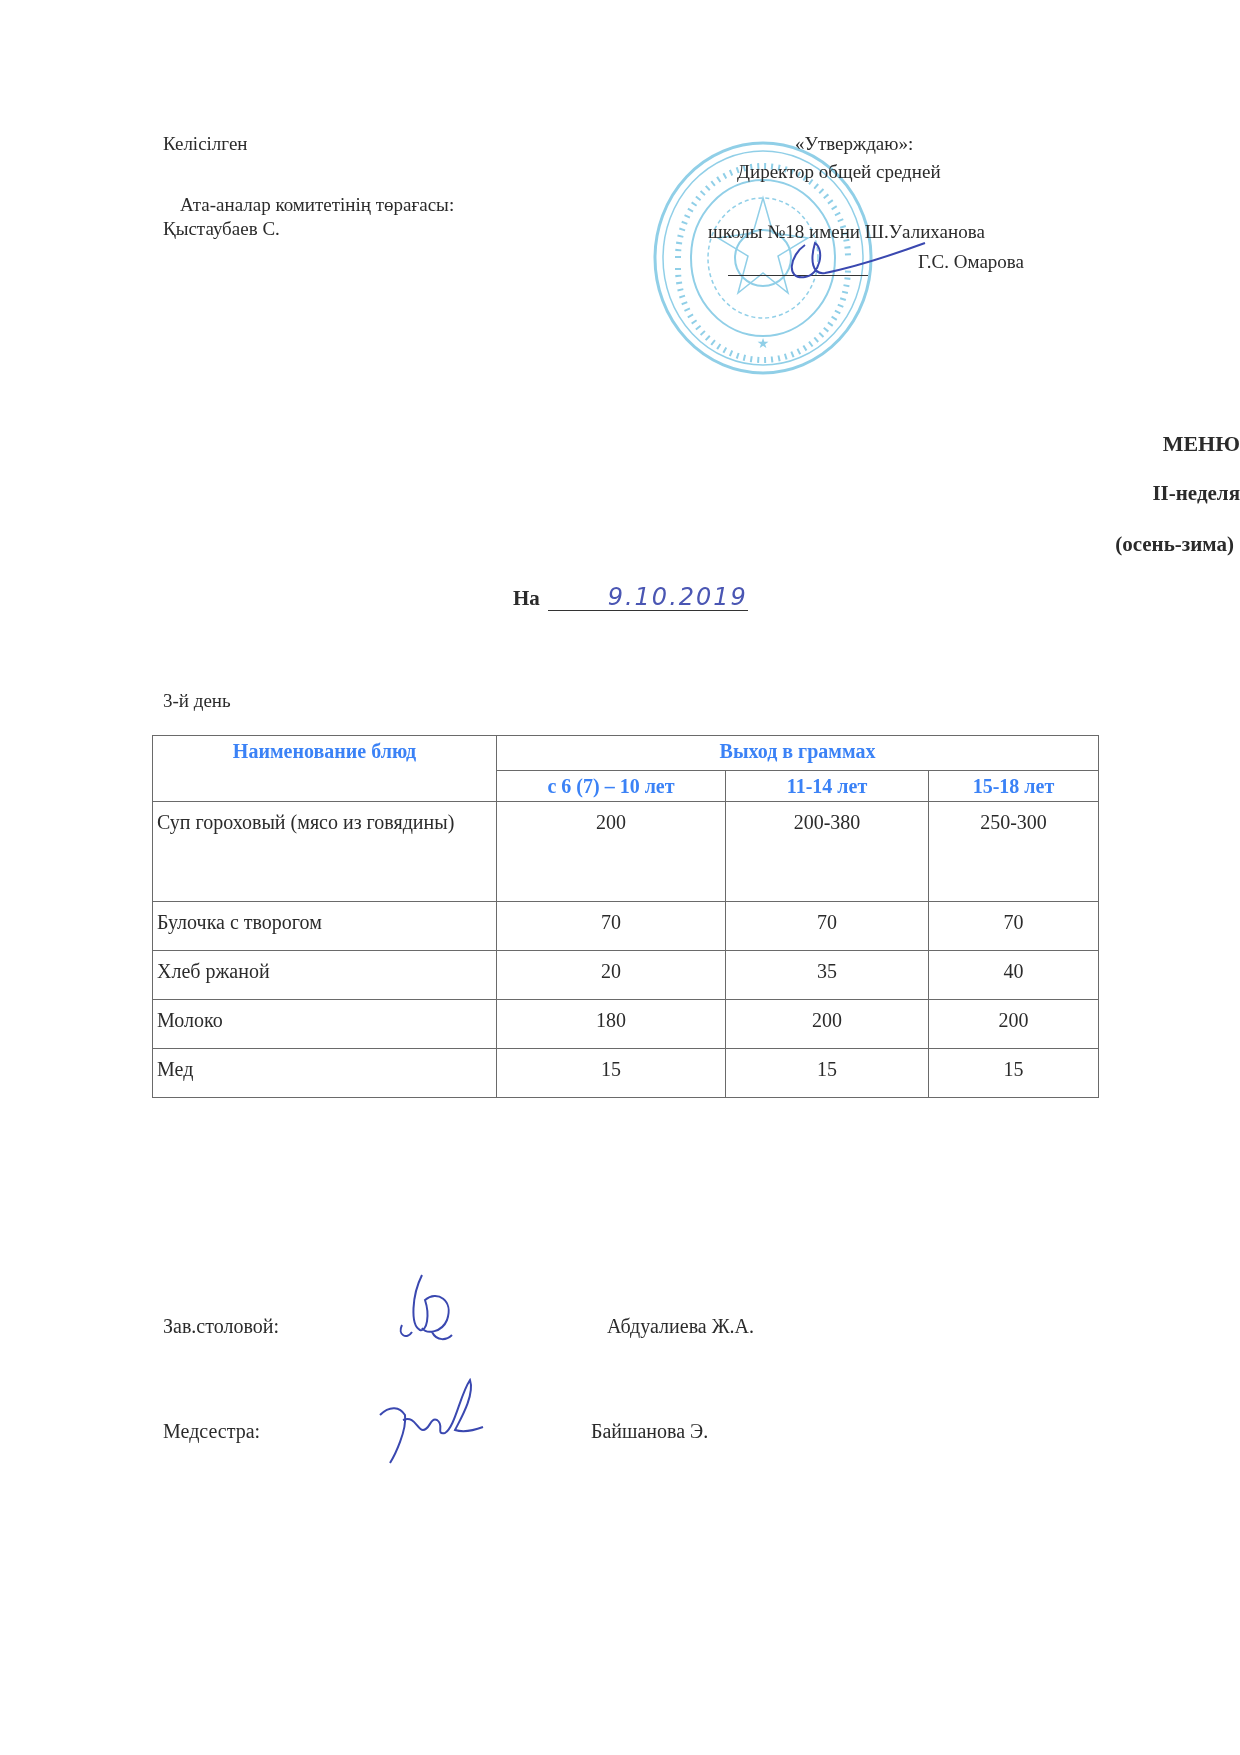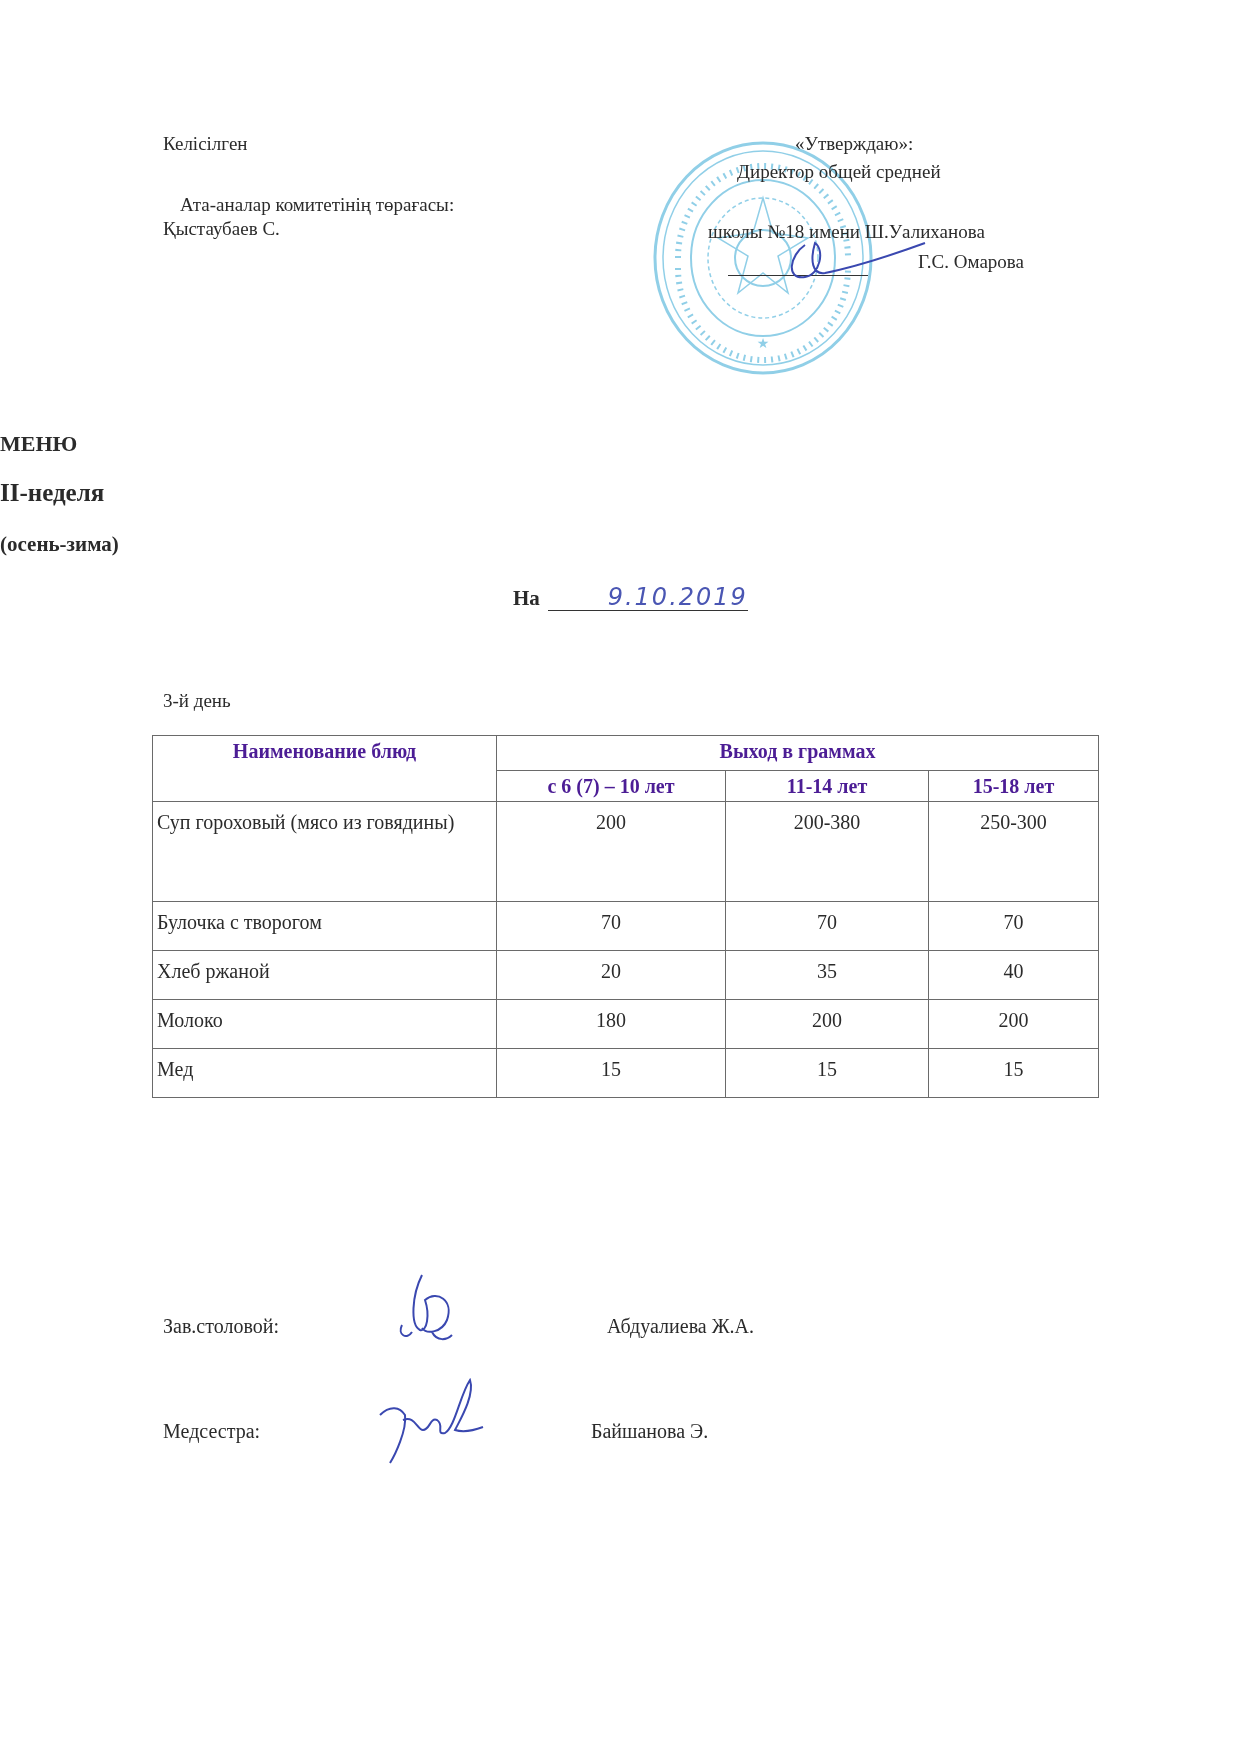--- a/index.html
+++ b/index.html
@@ -11,40 +11,40 @@
       width: 1240px;
       height: 1755px;
       position: relative;
       overflow: hidden;
       font-family: "Liberation Serif", "DejaVu Serif", serif;
       color: #2b2b2b;
     }
     .abs { position: absolute; }
     .txt { font-size: 19px; line-height: 22px; white-space: nowrap; }
     .bold { font-weight: bold; }
-    .center { text-align: left; }
+    .center { text-align: right; }
 
     
     #agreed-label { left: 163px; top: 133px; }
     #committee-title { left: 180px; top: 194px; }
     #committee-name { left: 163px; top: 218px; }
 
     
     #approve-title { left: 795px; top: 133px; font-weight: normal; }
     #director-line1 { left: 737px; top: 161px; }
     #director-line2 { left: 708px; top: 221px; }
     #director-sign-line { left: 728px; top: 275px; width: 140px; border-top: 1.5px solid #333; }
     #director-name { left: 918px; top: 251px; }
 
     
     #stamp { left: 648px; top: 138px; width: 230px; height: 240px; }
 
     
     #menu-title { left: 0; width: 1240px; top: 433px; font-size: 22px; }
-    #week-title { left: 0; width: 1240px; top: 482px; font-size: 25px; }
+    #week-title { left: 0; width: 1240px; top: 482px; font-size: 21px; }
     #season-title { left: 0; width: 1234px; top: 533px; font-size: 21px; }
     #date-row { left: 513px; top: 584px; font-size: 21px; }
     #date-prefix { font-weight: bold; }
     #date-field {
       display: inline-block;
       width: 200px;
       margin-left: 8px;
       border-bottom: 1.5px solid #333;
       text-align: right;
       font-family: "DejaVu Sans", sans-serif;
@@ -64,21 +64,21 @@
       width: 946px;
       border-collapse: collapse;
       table-layout: fixed;
       font-size: 20px;
     }
     #menu-table td, #menu-table th {
       border: 1.5px solid #6a6a6a;
       padding: 0;
       vertical-align: top;
     }
-    #menu-table th { font-weight: bold; color: #4c1d95; }
+    #menu-table th { font-weight: bold; color: #3b82f6; }
     .col-name { width: 344px; }
     .col-a { width: 229px; }
     .col-b { width: 203px; }
     .col-c { width: 170px; }
     .h1 { height: 35px; line-height: 30px; }
     .h2 { height: 31px; line-height: 30px; }
     .r-soup { height: 100px; }
     .r-std { height: 49px; }
     .cell-name { text-align: left; padding-left: 4px !important; line-height: 40px; }
     .cell-val { text-align: center; line-height: 40px; }

